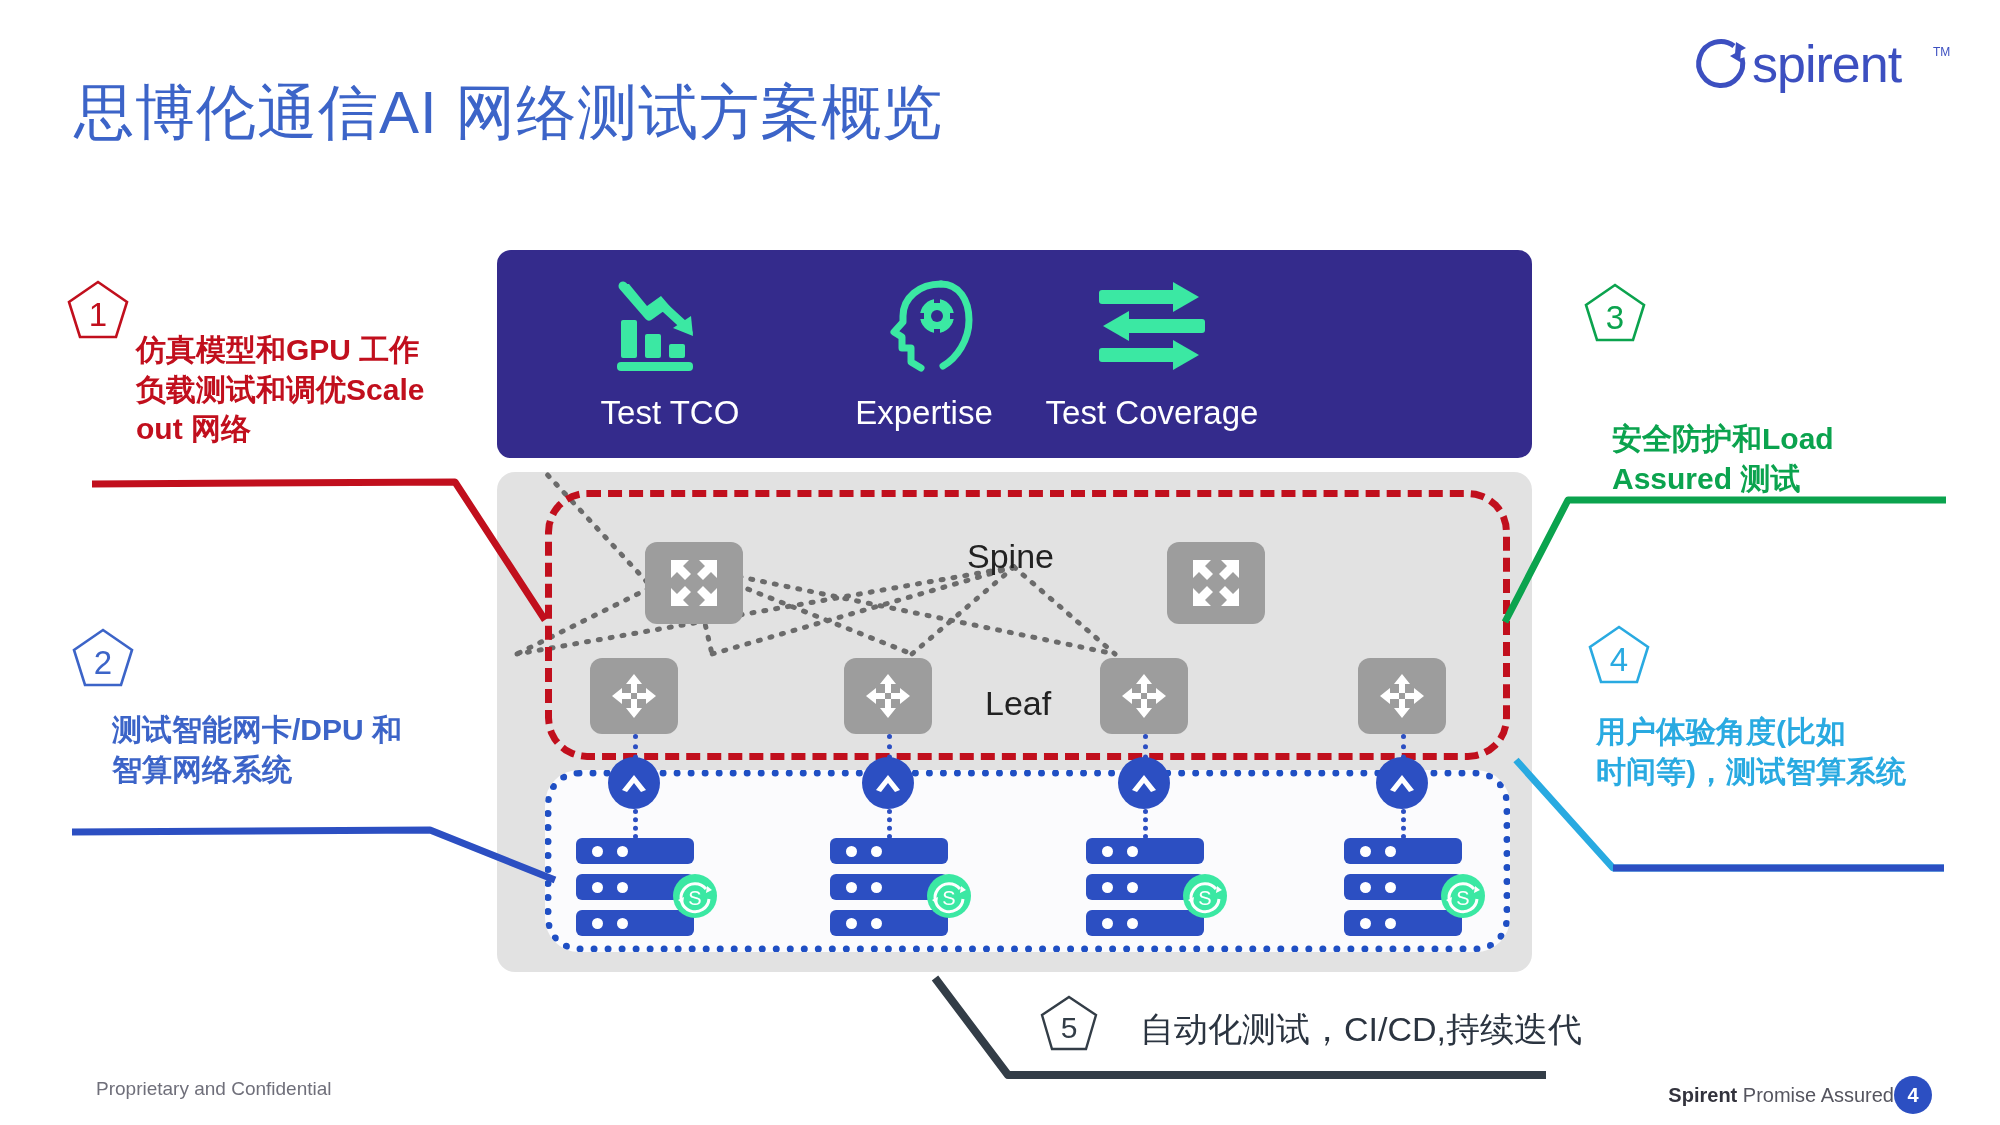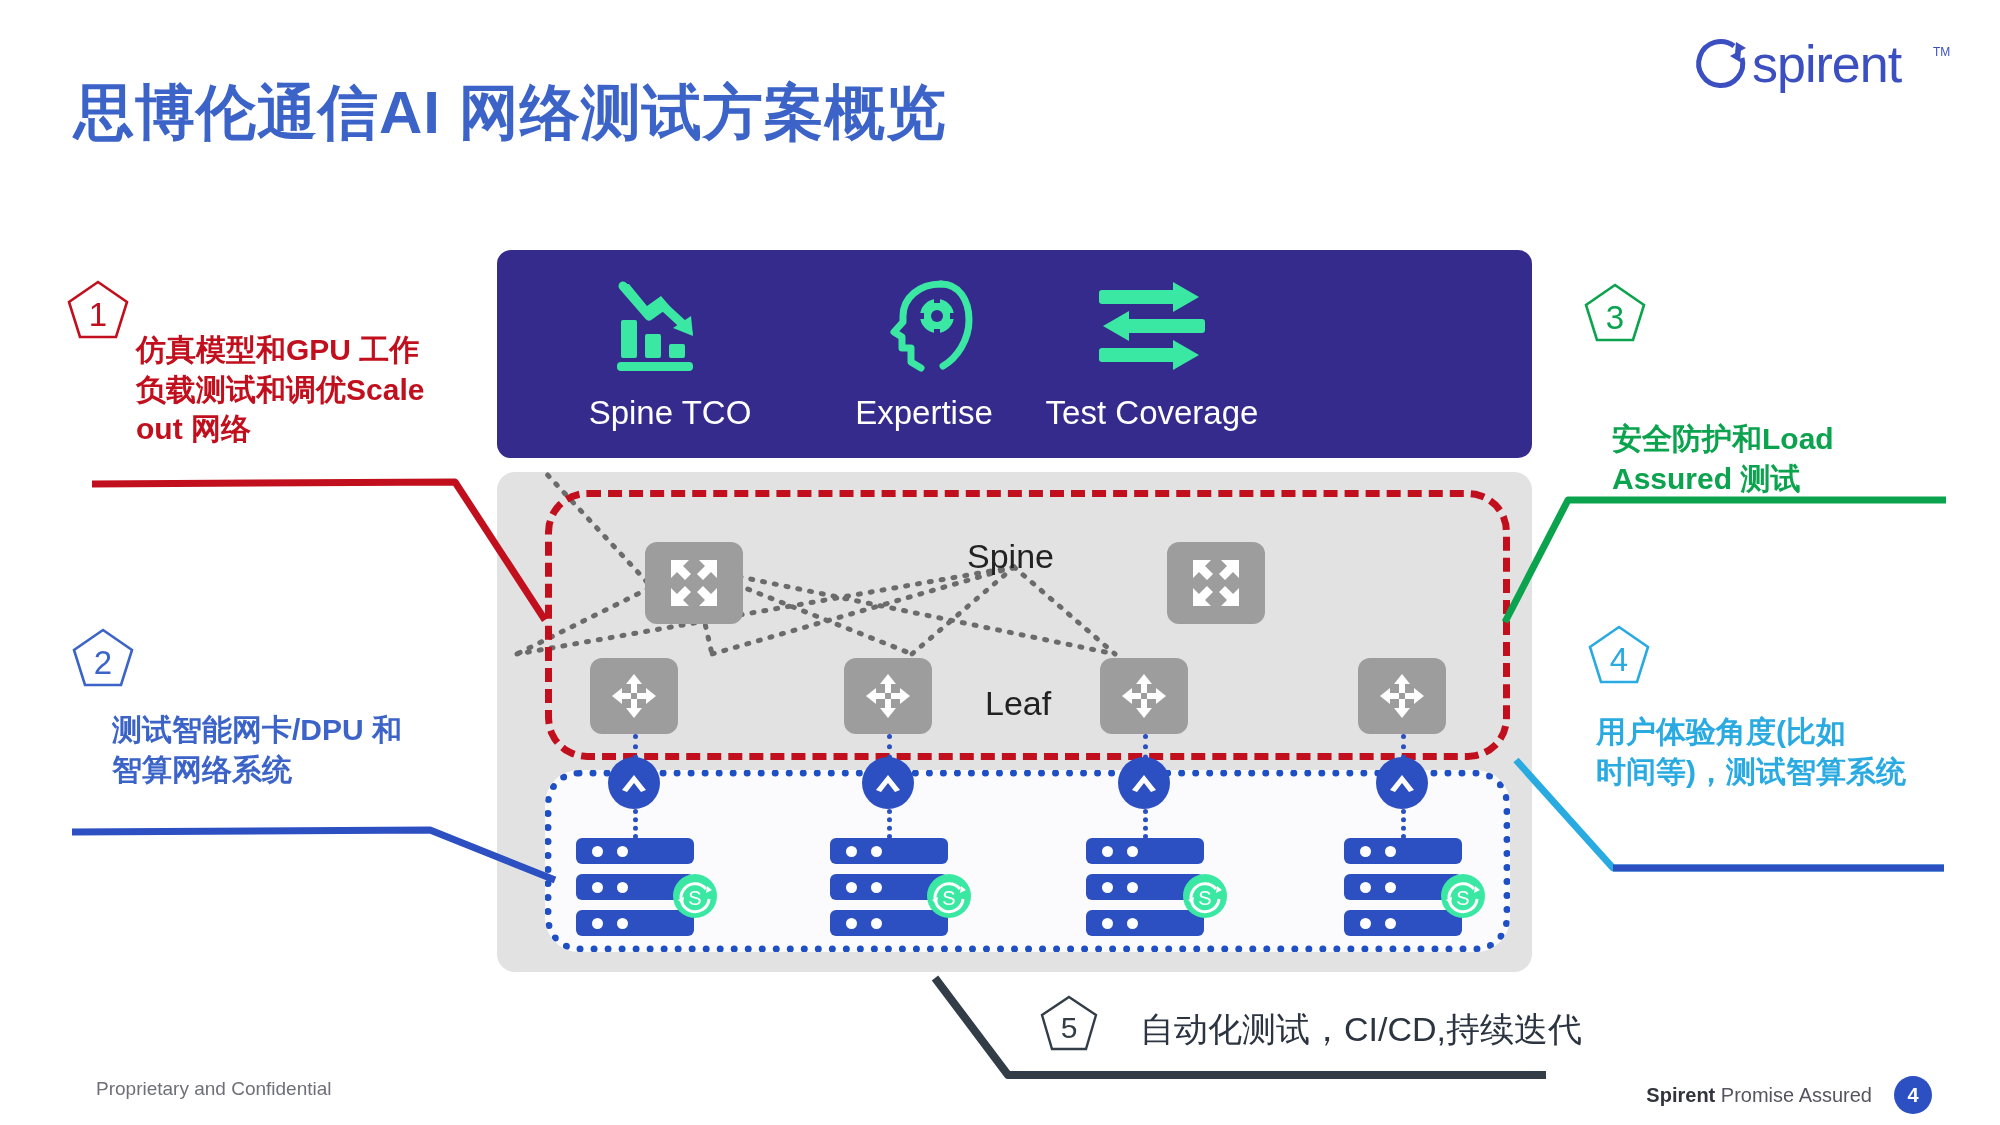--- a/index.html
+++ b/index.html
@@ -8,21 +8,21 @@
     width: 2000px; height: 1125px;
     position: relative; overflow: hidden;
     font-family: "Liberation Sans", "DejaVu Sans", sans-serif;
     background: #ffffff;
   }
 
   
   #slide-title {
     position: absolute; left: 74px; top: 78px;
     font-size: 60px; line-height: 1.15;
-    color: #3c64c8; font-weight: 700;
+    color: #3c64c8; font-weight: 400;
     letter-spacing: 1px; white-space: nowrap; text-align: center;
   }
 
   
   #logo { position: absolute; left: 1690px; top: 32px; width: 270px; height: 72px; }
   #logo svg { display: block; }
 
   
   #value-banner {
     position: absolute; left: 497px; top: 250px;
@@ -107,21 +107,21 @@
   }
 
   
   #footer-left {
     position: absolute; left: 64px; top: 1078px;
     font-size: 19px; color: #6f6f7a; margin-left: 32px;
   }
   #footer-right {
     position: absolute; right: 68px; top: 1076px;
     font-size: 20px; color: #55555f; white-space: nowrap;
-    display: flex; align-items: center; gap: 22px;
+    display: flex; align-items: center; 
   }
   #footer-right b { color: #33333d; }
   #page-badge {
     width: 38px; height: 38px; border-radius: 50%;
     background: #2c4fc2; color: #fff; font-size: 20px; font-weight: 700;
     display: flex; align-items: center; justify-content: center;
   }
   .bold-seg { font-weight: 700; }
 </style>
 </head>
@@ -150,21 +150,21 @@
           <rect x="6" y="44" width="16" height="38" rx="2"></rect>
           <rect x="30" y="58" width="16" height="24" rx="2"></rect>
           <rect x="54" y="68" width="16" height="14" rx="2"></rect>
           <rect x="2" y="86" width="76" height="9" rx="4"></rect>
           <path d="M8 8 L34 38 L48 28 L72 50 L66 50 L78 58 L74 44 L70 48 L46 20 L32 30 L14 8 Z"></path>
         </g>
         <polyline points="8,10 34,40 48,30 72,52" fill="none" stroke="#3be8a3" stroke-width="9" stroke-linecap="round" stroke-linejoin="round"></polyline>
         <path d="M78 60 L58 52 L76 40 Z" fill="#3be8a3"></path>
       </svg>
     </div>
-    <div class="value-label">Spine TCO</div>
+    <div class="value-label">Test TCO</div>
   </div>
 
   <div class="value-col" style="left:312px;">
     <div class="value-icon">
       <svg width="110" height="100" viewBox="0 0 110 100">
         <path d="M72 8 C50 8 34 22 34 40 L34 46 L25 56 L33 61 L33 72 L42 72 L42 86 L52 92" fill="none" stroke="#3be8a3" stroke-width="7" stroke-linecap="round" stroke-linejoin="round"></path>
         <path d="M72 8 C90 8 100 24 100 44 C100 64 88 82 74 90" fill="none" stroke="#3be8a3" stroke-width="7" stroke-linecap="round"></path>
         <g fill="#3be8a3">
           <circle cx="68" cy="40" r="17"></circle>
         </g>

